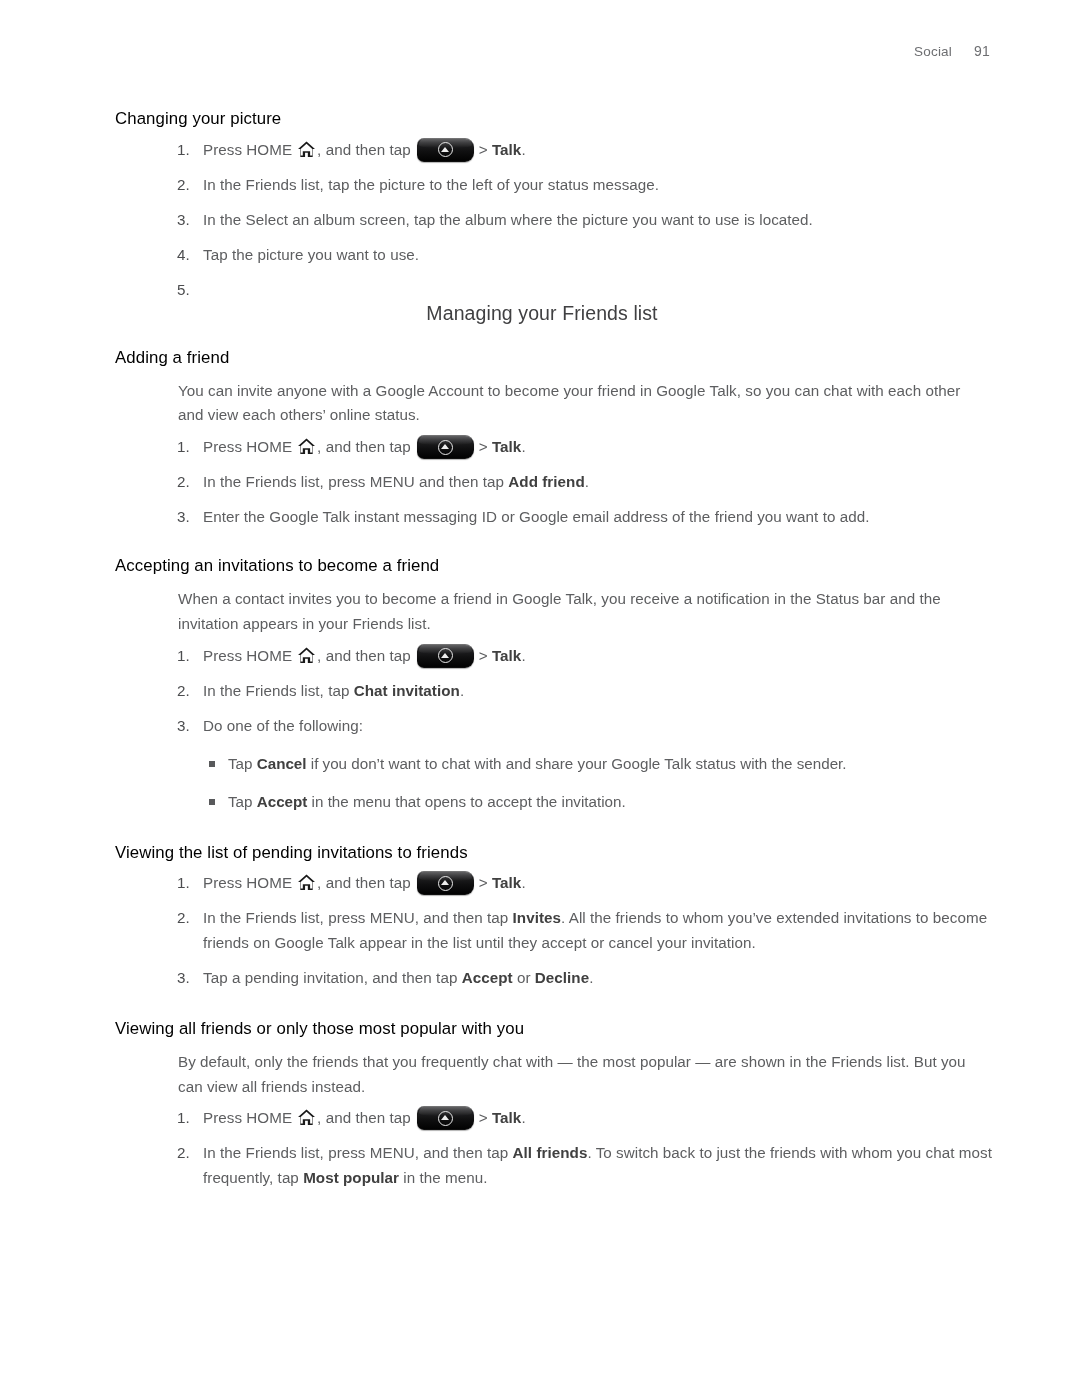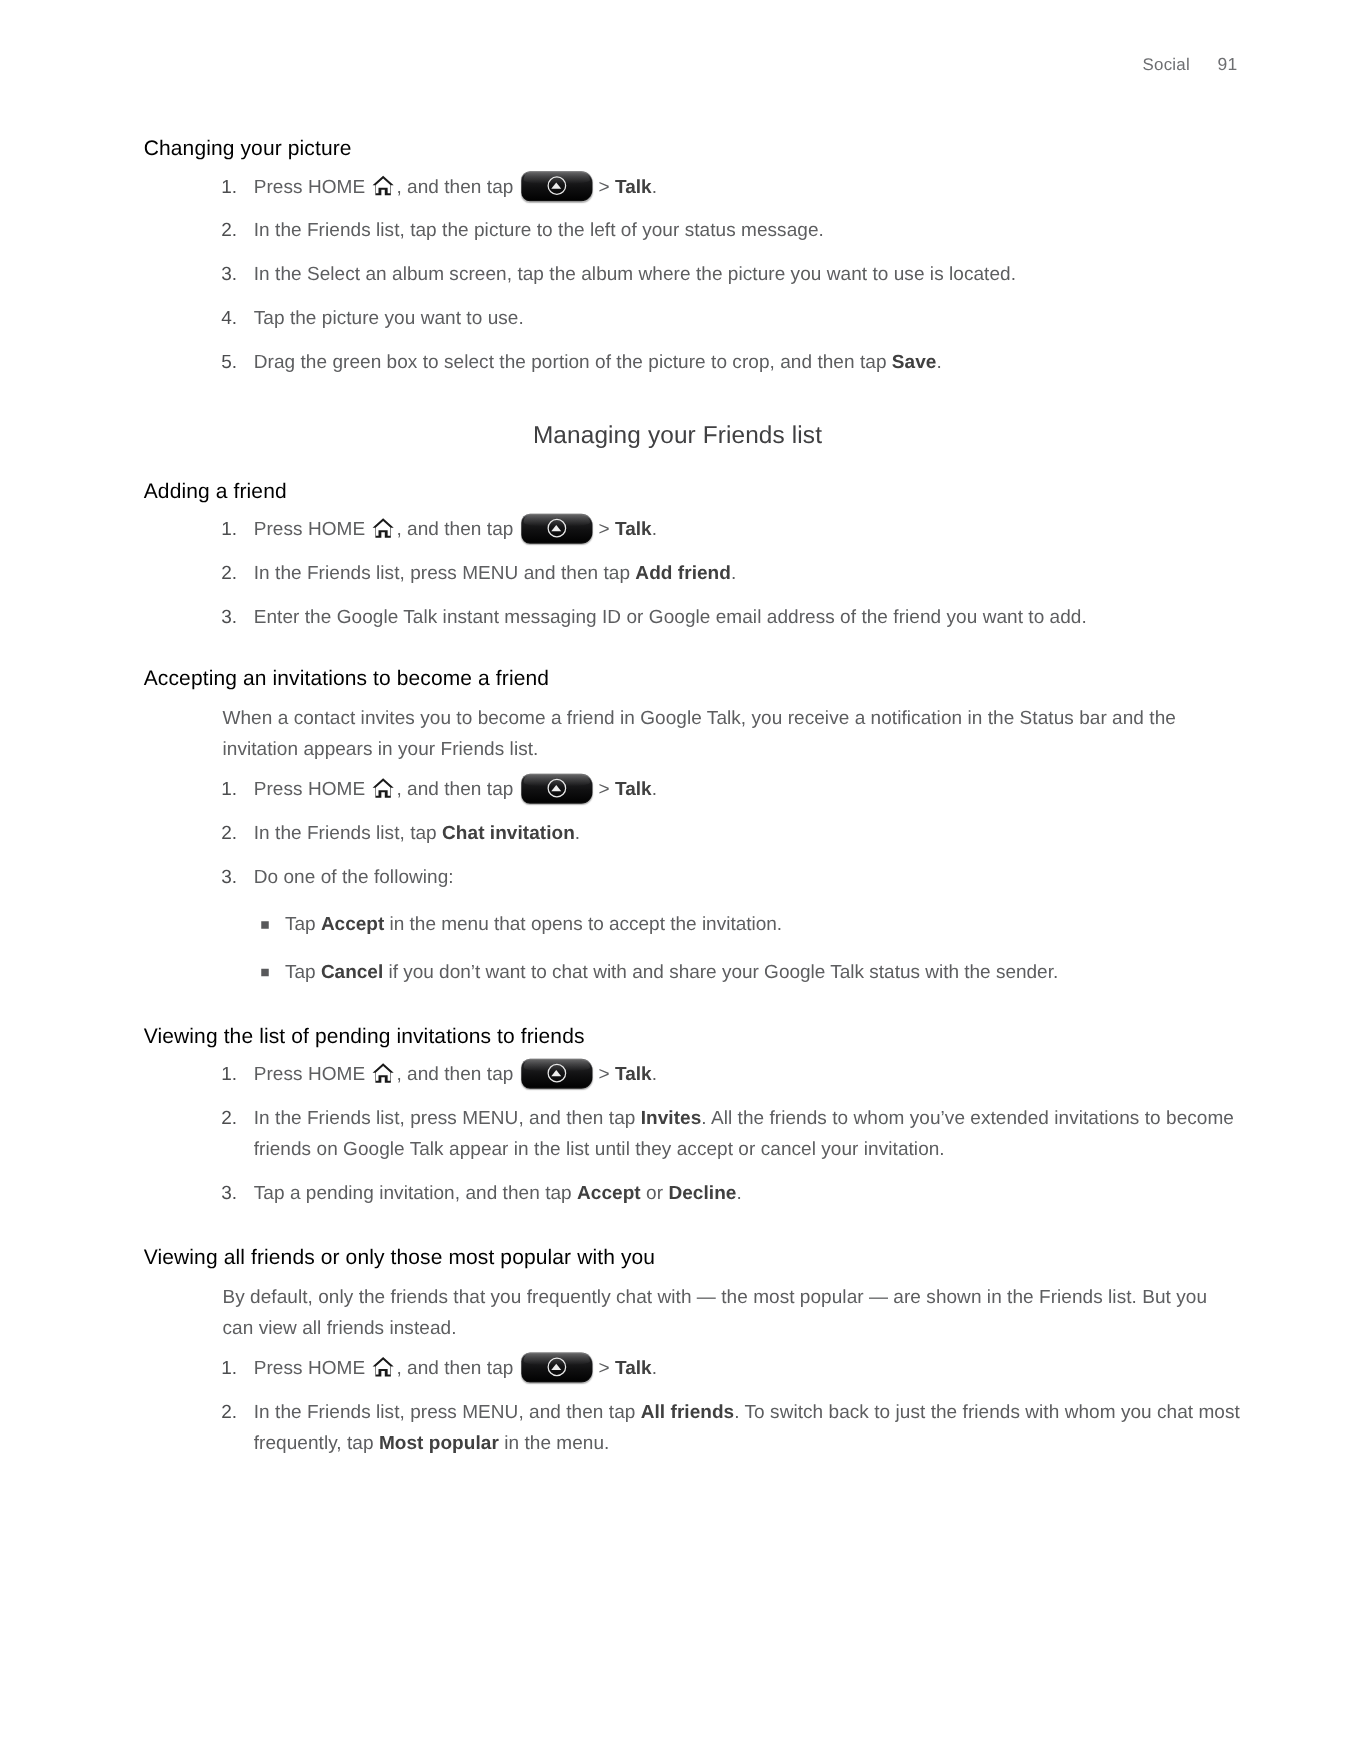--- a/index.html
+++ b/index.html
@@ -222,30 +222,30 @@
       <li>
         <span class="marker">3.</span>
         <span>In the Select an album screen, tap the album where the picture you want to use is located.</span>
       </li>
       <li>
         <span class="marker">4.</span>
         <span>Tap the picture you want to use.</span>
       </li>
       <li>
         <span class="marker">5.</span>
-        <span><span>Drag the green box to select the portion of the picture to crop, and then tap </span><b>Save</b><span>.</span></span>
       </li>
     </ol>
 
     <div class="block-section">
       <h1 class="section-heading">Managing your Friends list</h1>
     </div>
 
     <div style="margin-top:21px;">
       <h2 class="sub-heading">Adding a friend</h2>
+      <p class="body-para">You can invite anyone with a Google Account to become your friend in Google Talk, so you can chat with each other and view each others’ online status.</p>
 
       <ol class="steps">
         <li>
           <span class="marker">1.</span>
           <span><span class="nowrap"><span>Press HOME</span><span class="home-icon"><svg viewBox="0 0 20 20" width="19" height="19">
                     <path d="M10 1.6 1.1 9.6h2.4v8.4h5.0v-4.6h2.9v4.6h5.1V9.6h2.4z" fill="#1a1a1a"></path>
                     <path d="M10 3.9 3.9 9.4v7.0h2.2v-4.6h7.7v4.6h2.3v-7.0z" fill="#ffffff"></path>
                   </svg></span><span>, and then tap</span><span class="launcher-btn"><span class="launcher-glyph"></span></span><span>&gt;</span>&nbsp;<b>Talk</b><span>.</span></span></span>
         </li>
         <li>
@@ -277,25 +277,25 @@
         </li>
         <li>
           <span class="marker">3.</span>
           <span>Do one of the following:</span>
         </li>
       </ol>
 
       <ul class="sub-bullets">
         <li>
           <span class="sq"></span>
+          <span><span>Tap </span><b>Cancel</b><span> if you don’t want to chat with and share your Google Talk status with the sender.</span></span>
+        </li>
+        <li>
+          <span class="sq"></span>
           <span><span>Tap </span><b>Accept</b><span> in the menu that opens to accept the invitation.</span></span>
-        </li>
-        <li>
-          <span class="sq"></span>
-          <span><span>Tap </span><b>Cancel</b><span> if you don’t want to chat with and share your Google Talk status with the sender.</span></span>
         </li>
       </ul>
     </div>
 
     <div style="margin-top:28px;">
       <h2 class="sub-heading">Viewing the list of pending invitations to friends</h2>
 
       <ol class="steps">
         <li>
           <span class="marker">1.</span>

